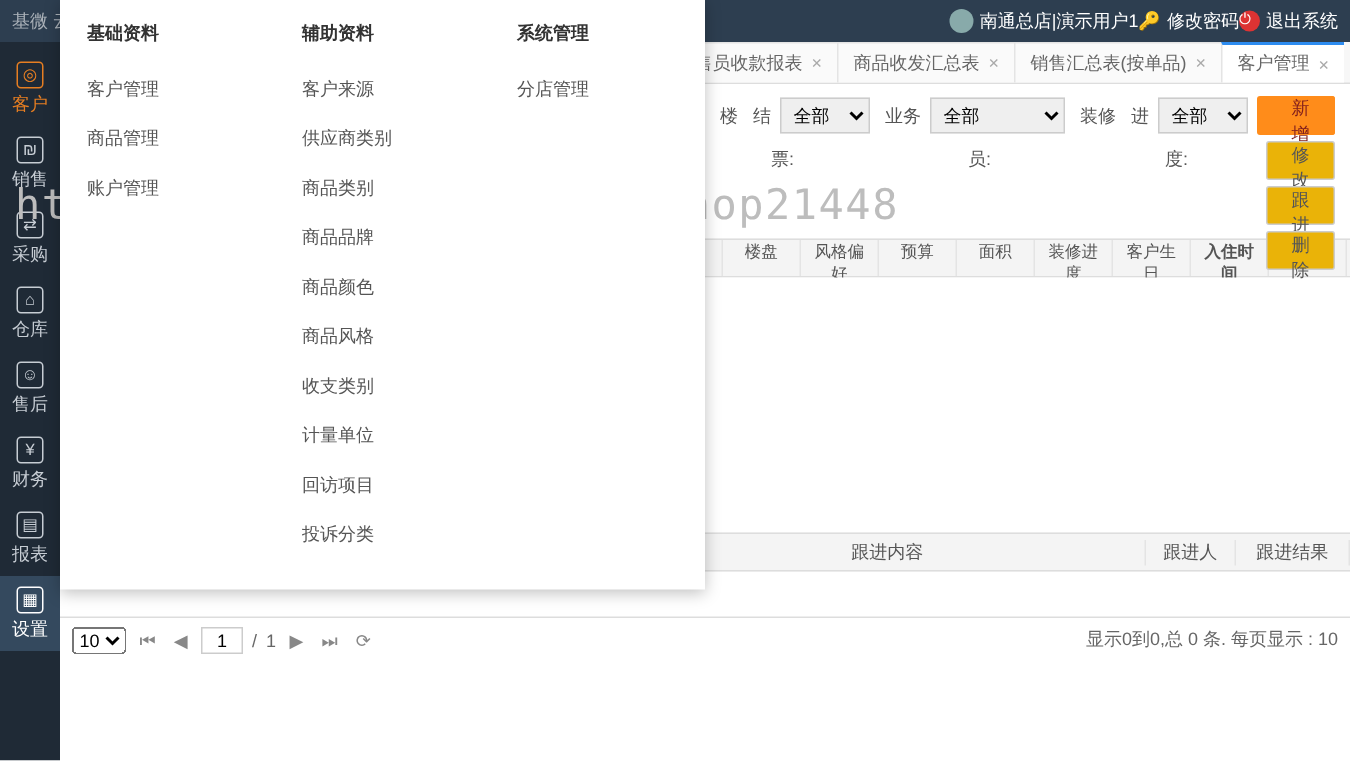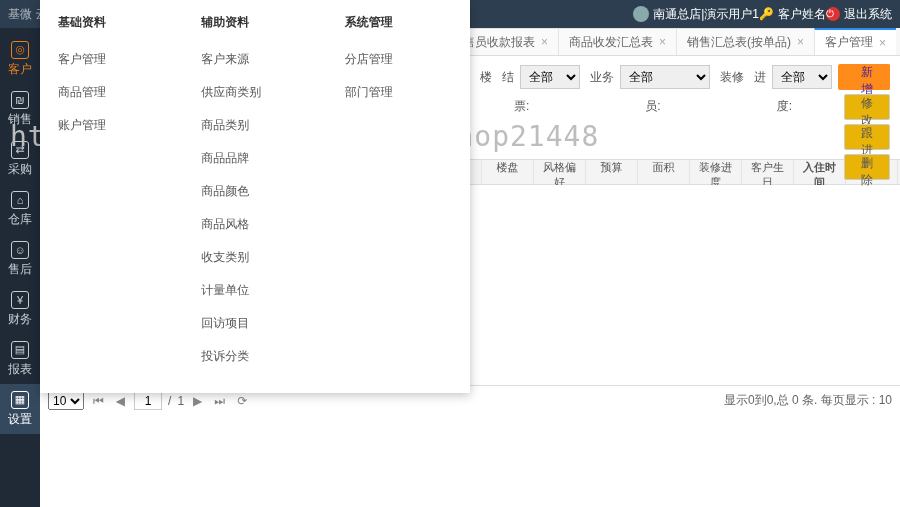--- a/index.html
+++ b/index.html
@@ -18,21 +18,21 @@
 .sb-item .ic{width:18px;height:18px;border:1px solid currentColor;border-radius:3px;display:flex;align-items:center;justify-content:center;font-size:11px}
 .sb-item.orange{color:#e67e22}
 .main{flex:1;display:flex;flex-direction:column;position:relative}
 .tabs{height:28px;background:#f7f7f7;border-bottom:1px solid #ddd;display:flex;align-items:center;justify-content:flex-end;padding-right:4px;gap:0}
 .tab{padding:0 10px;height:27px;display:flex;align-items:center;gap:6px;border-left:1px solid #e4e4e4;border-top:1px solid #e4e4e4;background:#fafafa;cursor:pointer;color:#666}
 .tab.active{background:#fff;border-top:2px solid #2d8cf0}
 .tab .x{color:#aaa;cursor:pointer}
 .filters{padding:8px 10px;display:flex;align-items:center;gap:6px;justify-content:flex-end;color:#555}
 .filters label{margin-left:4px}
 .filters select{height:24px;border:1px solid #ccc;min-width:60px;padding:0 4px}
-.btn{height:26px;padding:0 14px;border:none;cursor:pointer;color:#4c1d95;border-radius:2px}
+.btn{height:26px;padding:0 14px;border:none;cursor:pointer;color:#7f1d1d;border-radius:2px}
 .btn-orange{background:#ff8c1a}
 .btn-gray{background:#eab308;color:#555;border:1px solid #ccc}
 .side-actions{position:absolute;right:10px;top:36px;display:flex;flex-direction:column;gap:4px}
 .side-actions button{width:46px}
 .grid-head{display:flex;background:#f4f4f4;border-top:1px solid #ddd;border-bottom:1px solid #ddd;height:26px;margin-top:36px}
 .grid-head .c{flex:0 0 auto;padding:0 6px;border-right:1px solid #e4e4e4;color:#555;text-align:center;font-size:11px}
 .grid-body{height:170px;background:#fff}
 .watermark{position:absolute;top:120px;left:10px;right:0;color:#bdbdbd;font-size:28px;font-family:monospace;letter-spacing:1px;pointer-events:none;z-index:2}
 .sub-head{display:flex;background:#f4f4f4;border-top:1px solid #ddd;border-bottom:1px solid #ddd;height:26px;align-items:center}
 .sub-head .c{padding:0 10px;border-right:1px solid #e4e4e4;color:#555;text-align:center}
@@ -54,21 +54,21 @@
   <span class="title">基微 云定局ERP系统</span>
   <div class="right">
     <span>
         <span class="avatar-dot"></span>
         <span>南通总店</span>
       </span>
     <span>|</span>
     <span>演示用户1</span>
     <span>
         <span class="key-icon">🔑</span>
-        <span>客户姓名</span>
+        <span>修改密码</span>
       </span>
     <span>
         <span class="exit-icon">⏻</span>
         <span>退出系统</span>
       </span>
   </div>
 </div>
 
 <div class="layout">
   <div class="sidebar" id="sidebar">
@@ -162,20 +162,30 @@
         <div class="c" style="width: 52px;">风格偏好</div>
         <div class="c" style="width: 52px;">预算</div>
         <div class="c" style="width: 52px;">面积</div>
         <div class="c" style="width: 52px;">装修进度</div>
         <div class="c" style="width: 52px;">客户生日</div>
         <div class="c" style="width: 52px; font-weight: bold;">入住时间</div>
         <div class="c" style="width: 52px;">创</div>
       </div>
     <div class="grid-body"></div>
 
+    <div class="sub-head" id="shead">
+        <div class="c" style="width: 60px;">操作</div>
+        <div class="c" style="width: 80px;">跟进日期</div>
+        <div class="c" style="width: 80px;">客户姓名</div>
+        <div class="c" style="width: 80px;">跟进进度</div>
+        <div class="c" style="width: 80px;">跟进方式</div>
+        <div class="c" style="width: 300px; flex: 1 1 0%;">跟进内容</div>
+        <div class="c" style="width: 60px;">跟进人</div>
+        <div class="c" style="width: 76px;">跟进结果</div>
+      </div>
     <div class="sub-body"></div>
 
     <div class="pager">
       <select><option>10</option></select>
       <span class="pbtn">⏮</span>
       <span class="pbtn">◀</span>
       <input value="1" style="">
       <span>/</span>
       <span>1</span>
       <span class="pbtn">▶</span>
@@ -202,16 +212,15 @@
       <a>商品颜色</a>
       <a>商品风格</a>
       <a>收支类别</a>
       <a>计量单位</a>
       <a>回访项目</a>
       <a>投诉分类</a>
     </div>
     <div class="dd-col">
       <h4>系统管理</h4>
       <a>分店管理</a>
-      <a>部门管理</a>
     </div>
   </div>
 <div class="watermark">https://www.huzhan.com/ishop21448</div>
 
 </body></html>

